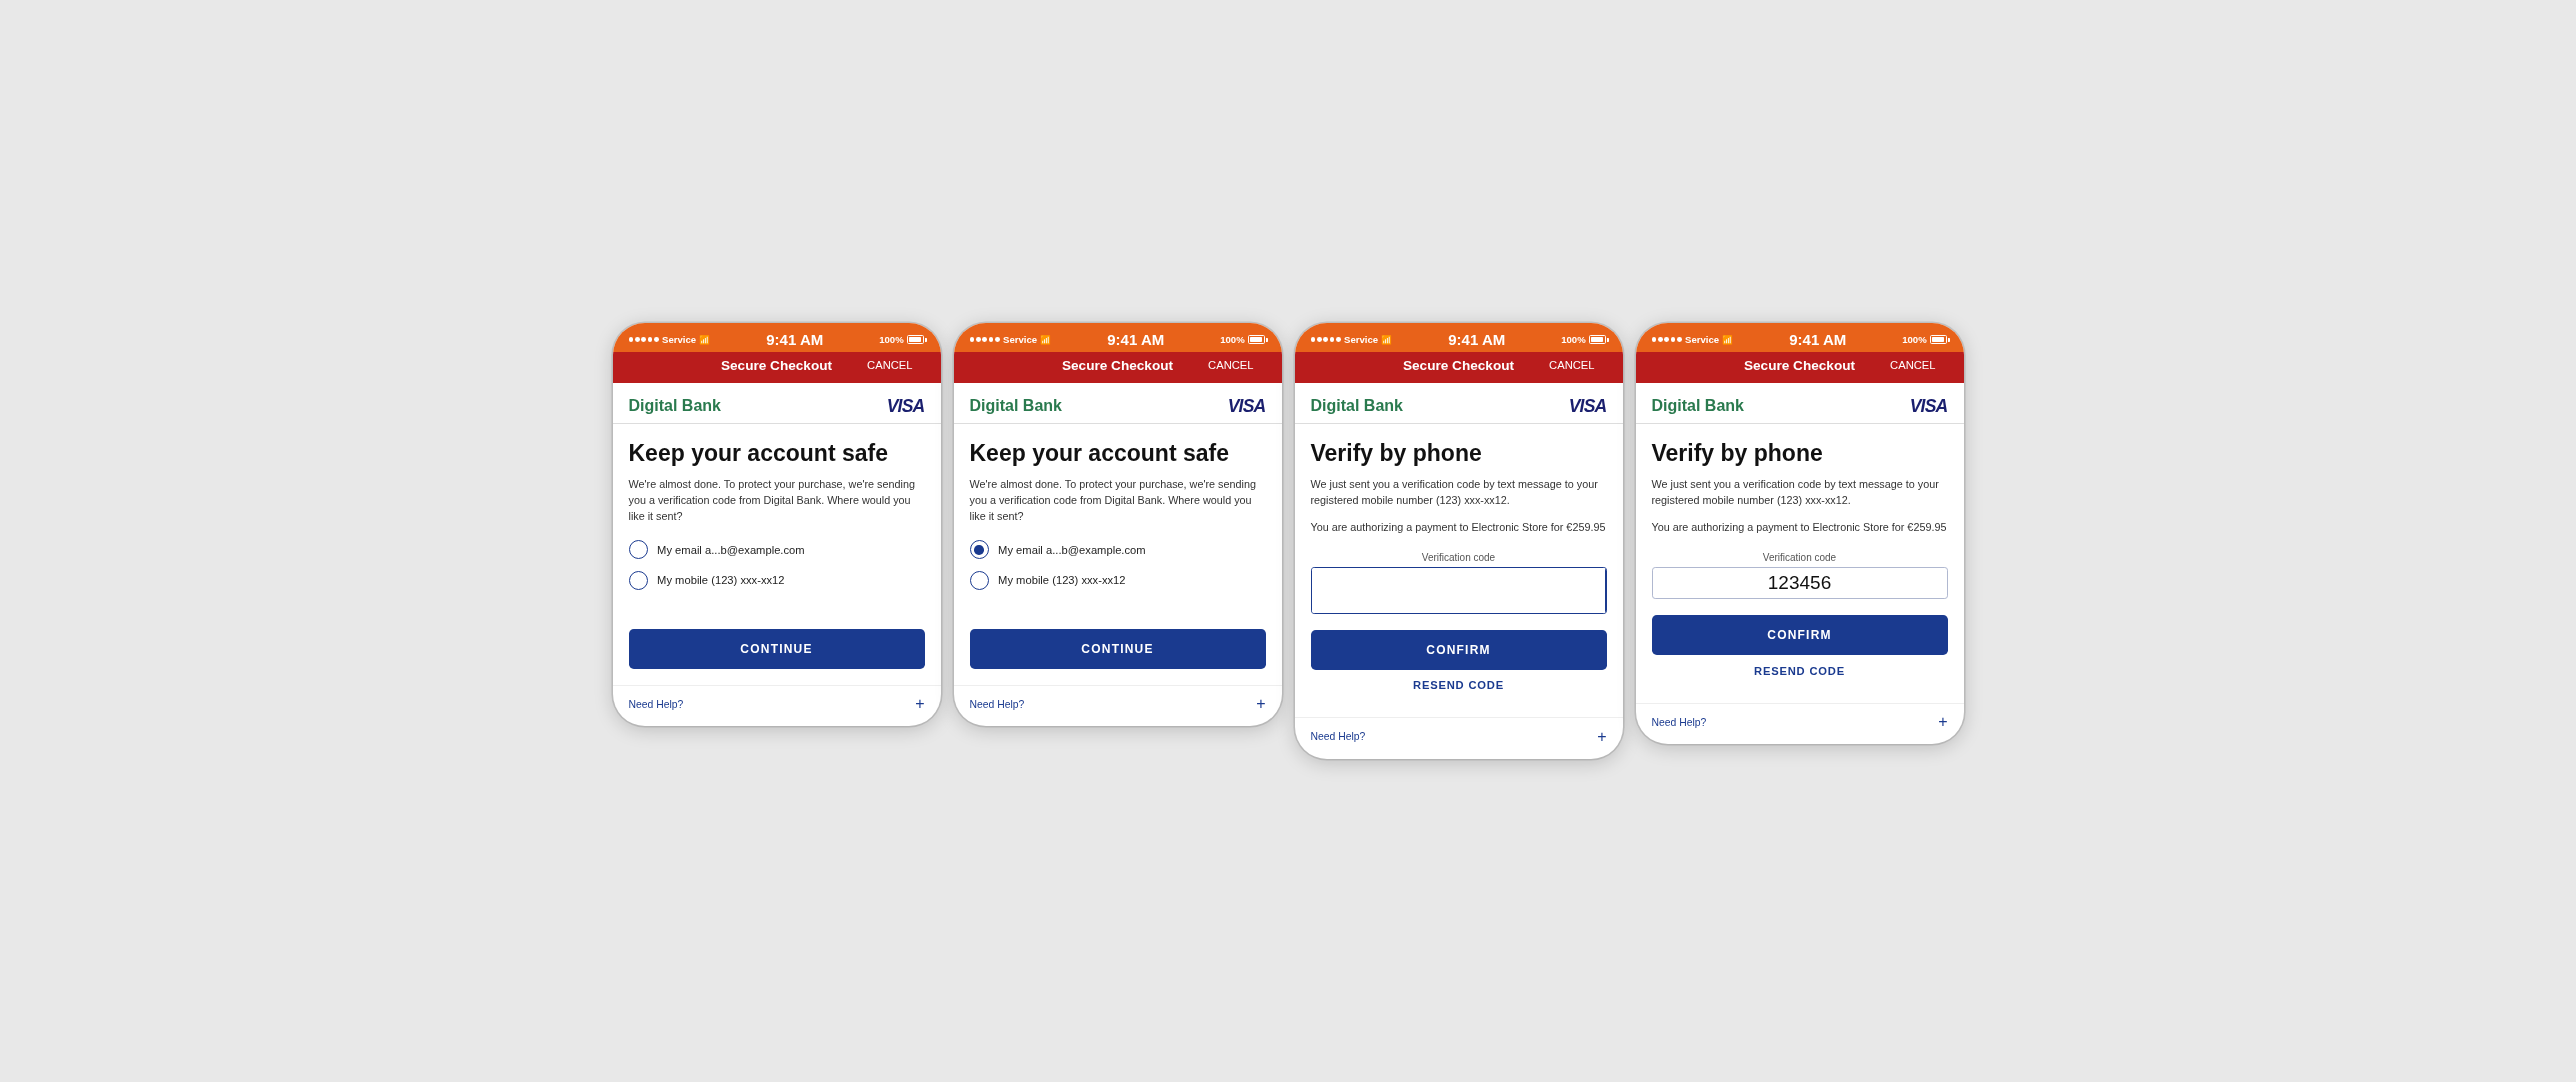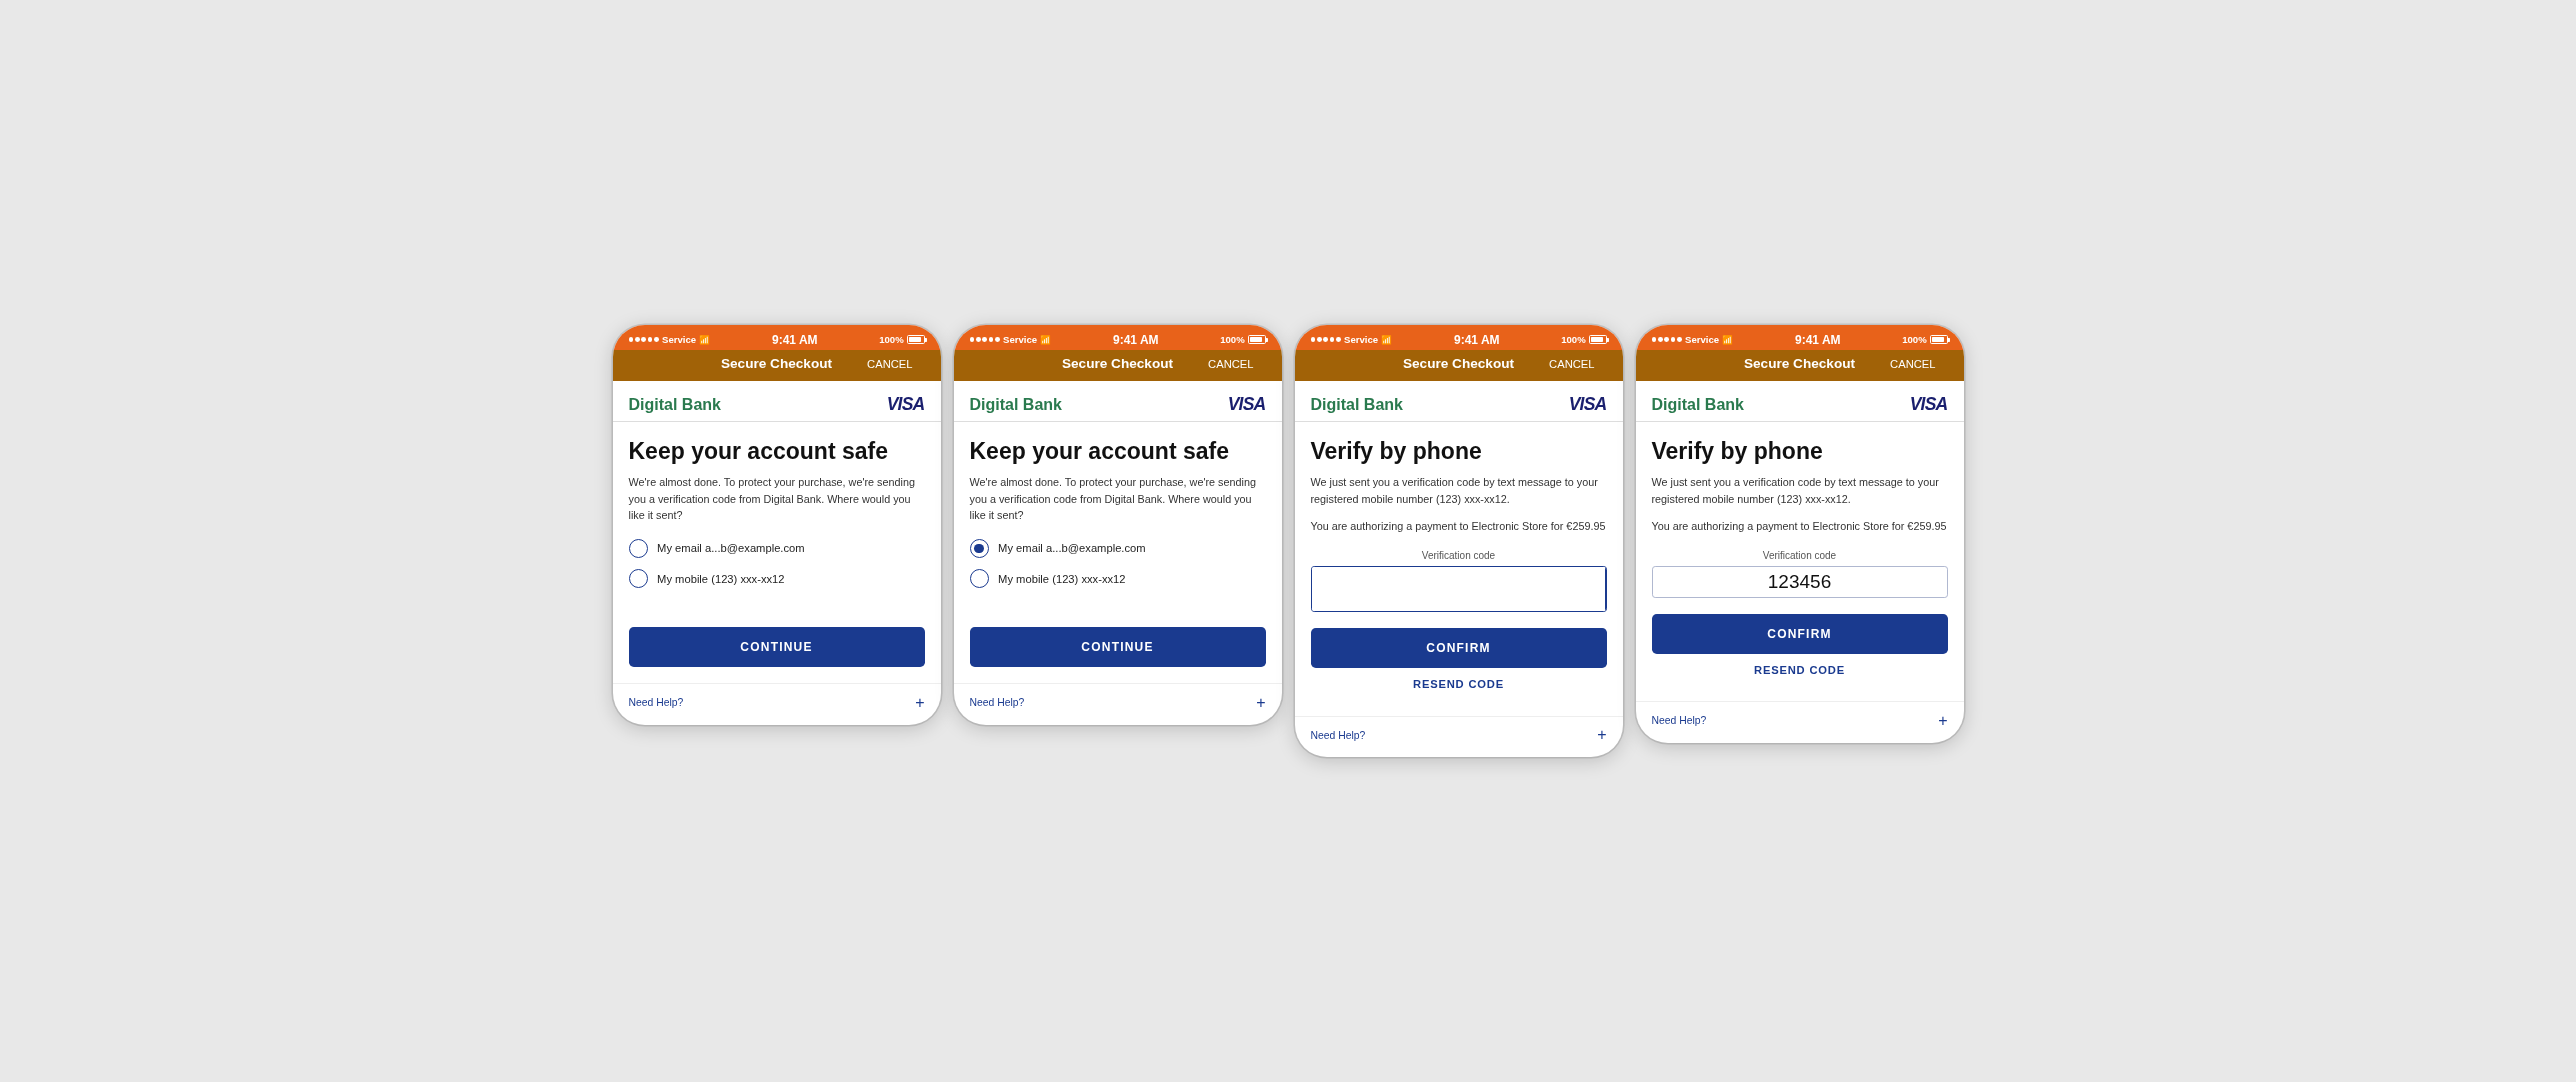--- a/index.html
+++ b/index.html
@@ -34,21 +34,21 @@
       align-items: center;
       padding: 8px 16px 3.2px 16px;
       font-size: 9.6px;
       color: white;
       font-weight: 600;
     }
     .status-left { display: flex; align-items: center; gap: 3.2px; }
     .status-dots { display: flex; gap: 1.6px; }
     .status-dot { width: 4.8px; height: 4.8px; background: white; border-radius: 50%; }
     .wifi-icon { font-size: 8.8px; }
-    .status-center { font-size: 12px; font-weight: 600; }
+    .status-center { font-size: 15px; font-weight: 600; }
     .status-right { display: flex; align-items: center; gap: 3.2px; font-size: 9.6px; }
     .battery { display: flex; align-items: center; gap: 1.6px; }
     .battery-bar {
       width: 17.6px; height: 8.8px;
       border: 1.2px solid white;
       border-radius: 1.6px;
       position: relative;
       display: flex;
       align-items: center;
       padding: 0.8px;
@@ -61,21 +61,21 @@
       transform: translateY(-50%);
       width: 1.6px;
       height: 4px;
       background: white;
       border-radius: 0 0.8px 0.8px 0;
     }
     .battery-fill { background: white; height: 100%; width: 90%; border-radius: 0.8px; }
 
     
     .nav-bar {
-      background: #a16207;
+      background: #b91c1c;
       display: flex;
       justify-content: center;
       align-items: center;
       padding: 6.4px 16px 9.6px 16px;
       position: relative;
     }
     .nav-title { color: white; font-size: 13.6px; font-weight: 600; }
     .nav-cancel {
       position: absolute;
       right: 28px;

